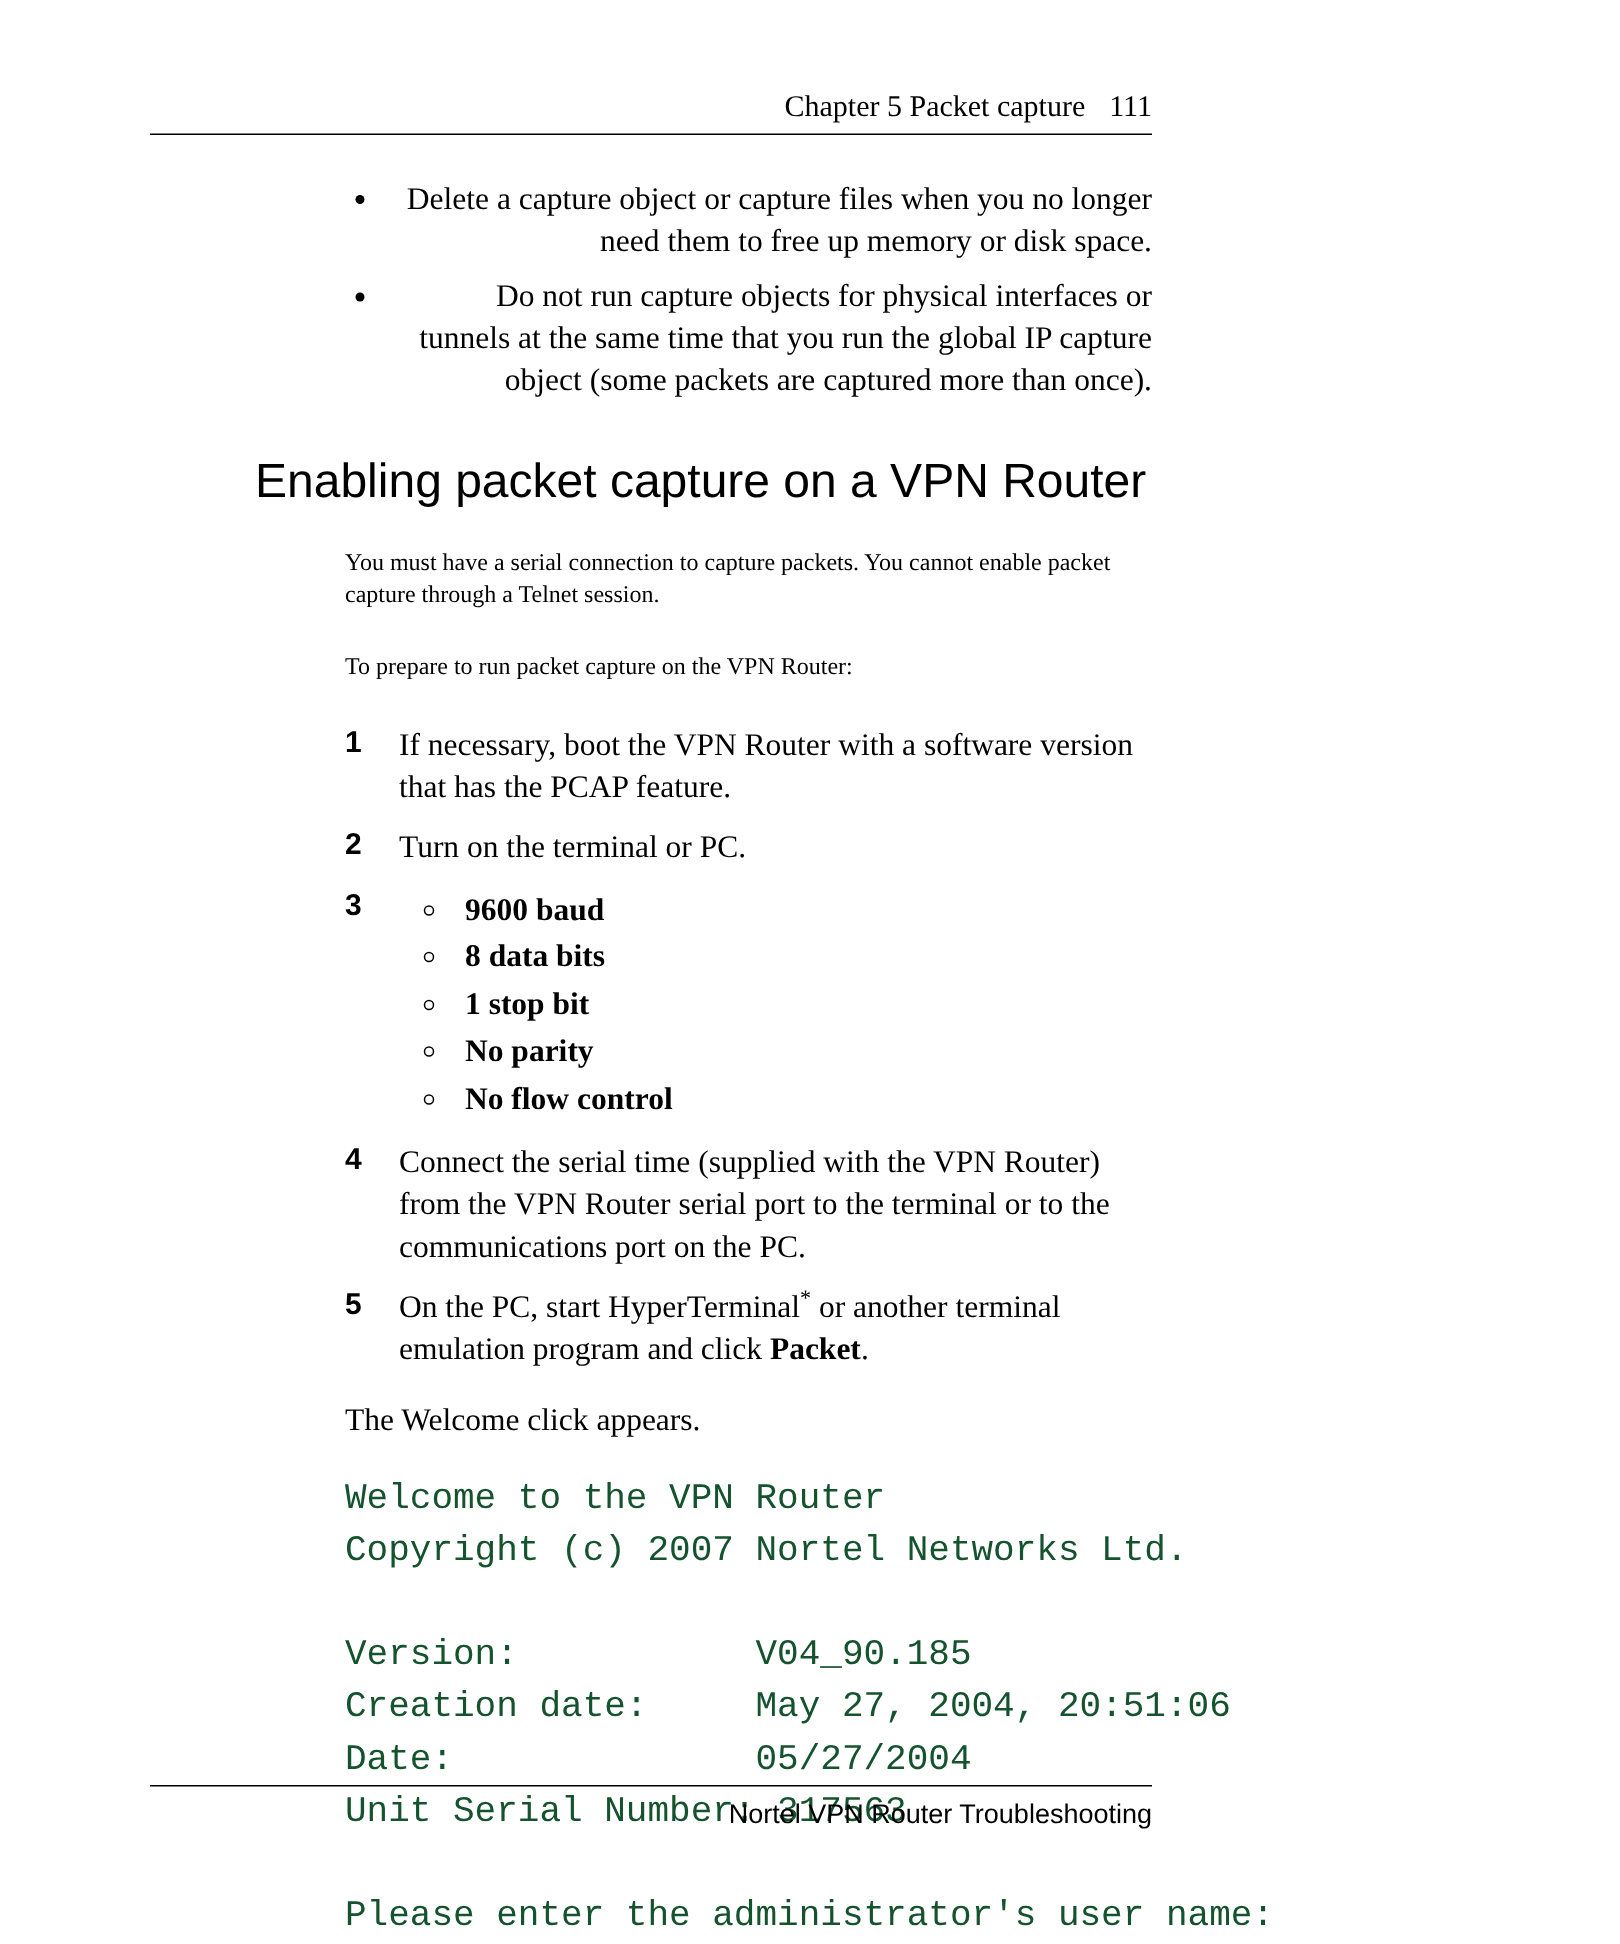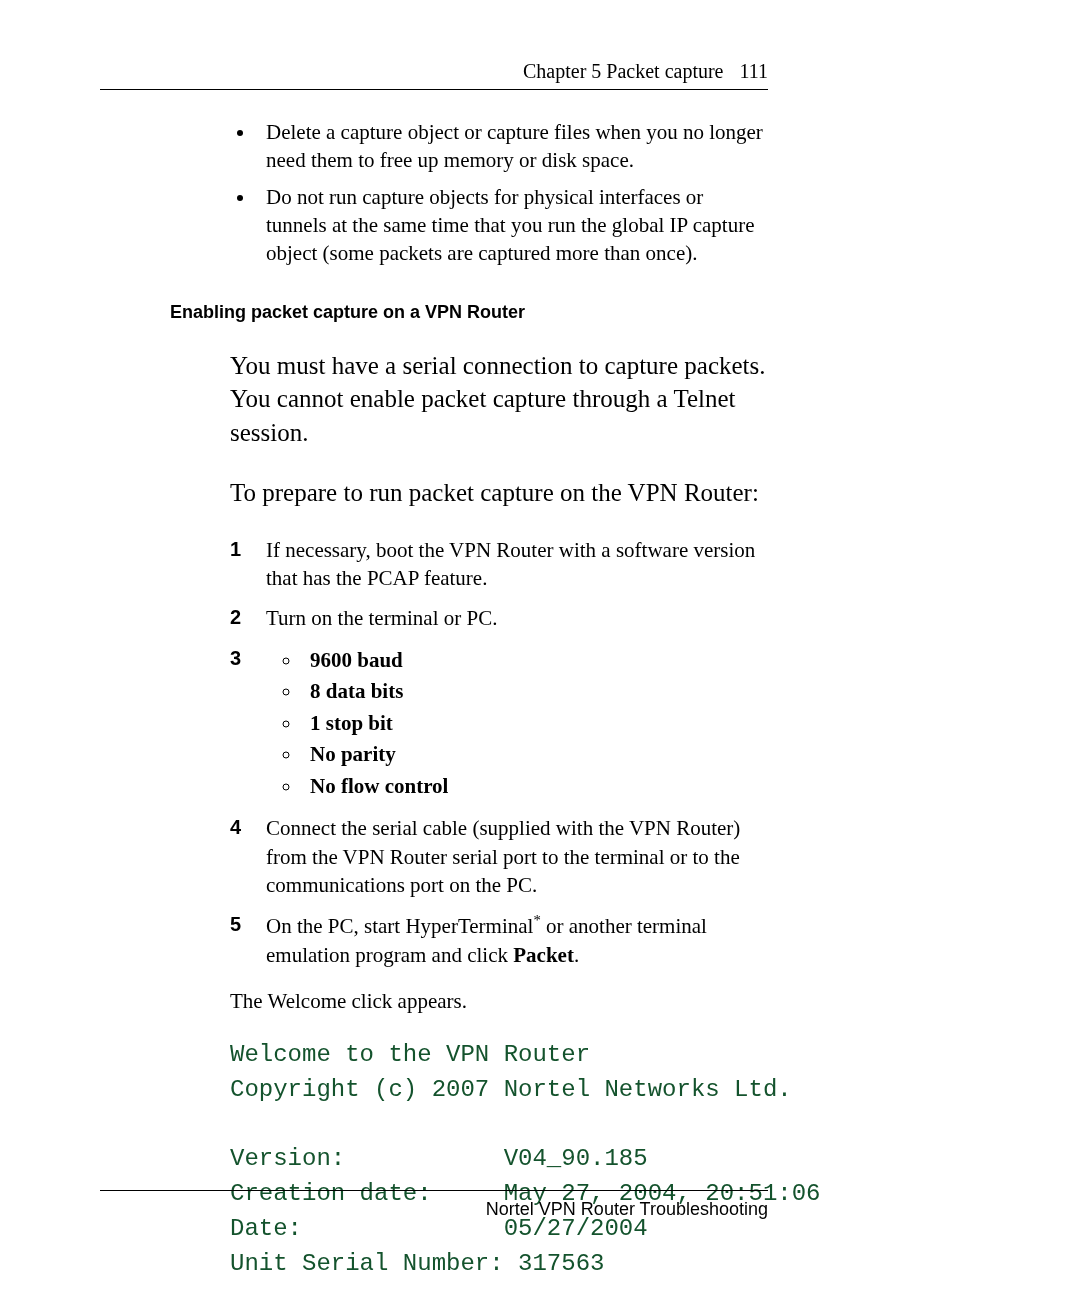--- a/index.html
+++ b/index.html
@@ -38,29 +38,30 @@
   }
   ul.top-bullets {
     margin: 0;
     padding-left: 26px;
     font-size: 21px;
     line-height: 1.35;
   }
   ul.top-bullets li {
     margin-bottom: 8px;
     padding-left: 10px;
+    text-align: right;
   }
   h2.section-heading {
     font-family: Arial, Helvetica, sans-serif;
-    font-weight: bold;
-    font-size: 18px;
+    font-weight: normal;
+    font-size: 32px;
     margin: 34px 0 26px 70px;
   }
   .para {
-    font-size: 25px;
+    font-size: 16px;
     line-height: 1.35;
     margin: 0 0 26px 0;
   }
   ol.steps {
     list-style: none;
     padding: 0;
     margin: 0;
     counter-reset: step;
     font-size: 21px;
     line-height: 1.35;
@@ -151,21 +152,21 @@
       <li>Turn on the terminal or PC.</li>
       <li>
         <ul class="sub-bullets">
           <li>9600 baud</li>
           <li>8 data bits</li>
           <li>1 stop bit</li>
           <li>No parity</li>
           <li>No flow control</li>
         </ul>
       </li>
-      <li>Connect the serial cable (supplied with the VPN Router) from the VPN Router serial port to the terminal or to the communications port on the PC.</li>
+      <li>Connect the serial time (supplied with the VPN Router) from the VPN Router serial port to the terminal or to the communications port on the PC.</li>
       <li>
         <span>On the PC, start HyperTerminal</span><span class="ast">*</span><span> or another terminal emulation program and click </span><span class="bold">Packet</span><span>.</span>
       </li>
     </ol>
 
     <p class="after-steps">The Welcome click appears.</p>
 
     <pre class="terminal">Welcome to the VPN Router
 Copyright (c) 2007 Nortel Networks Ltd.
 

